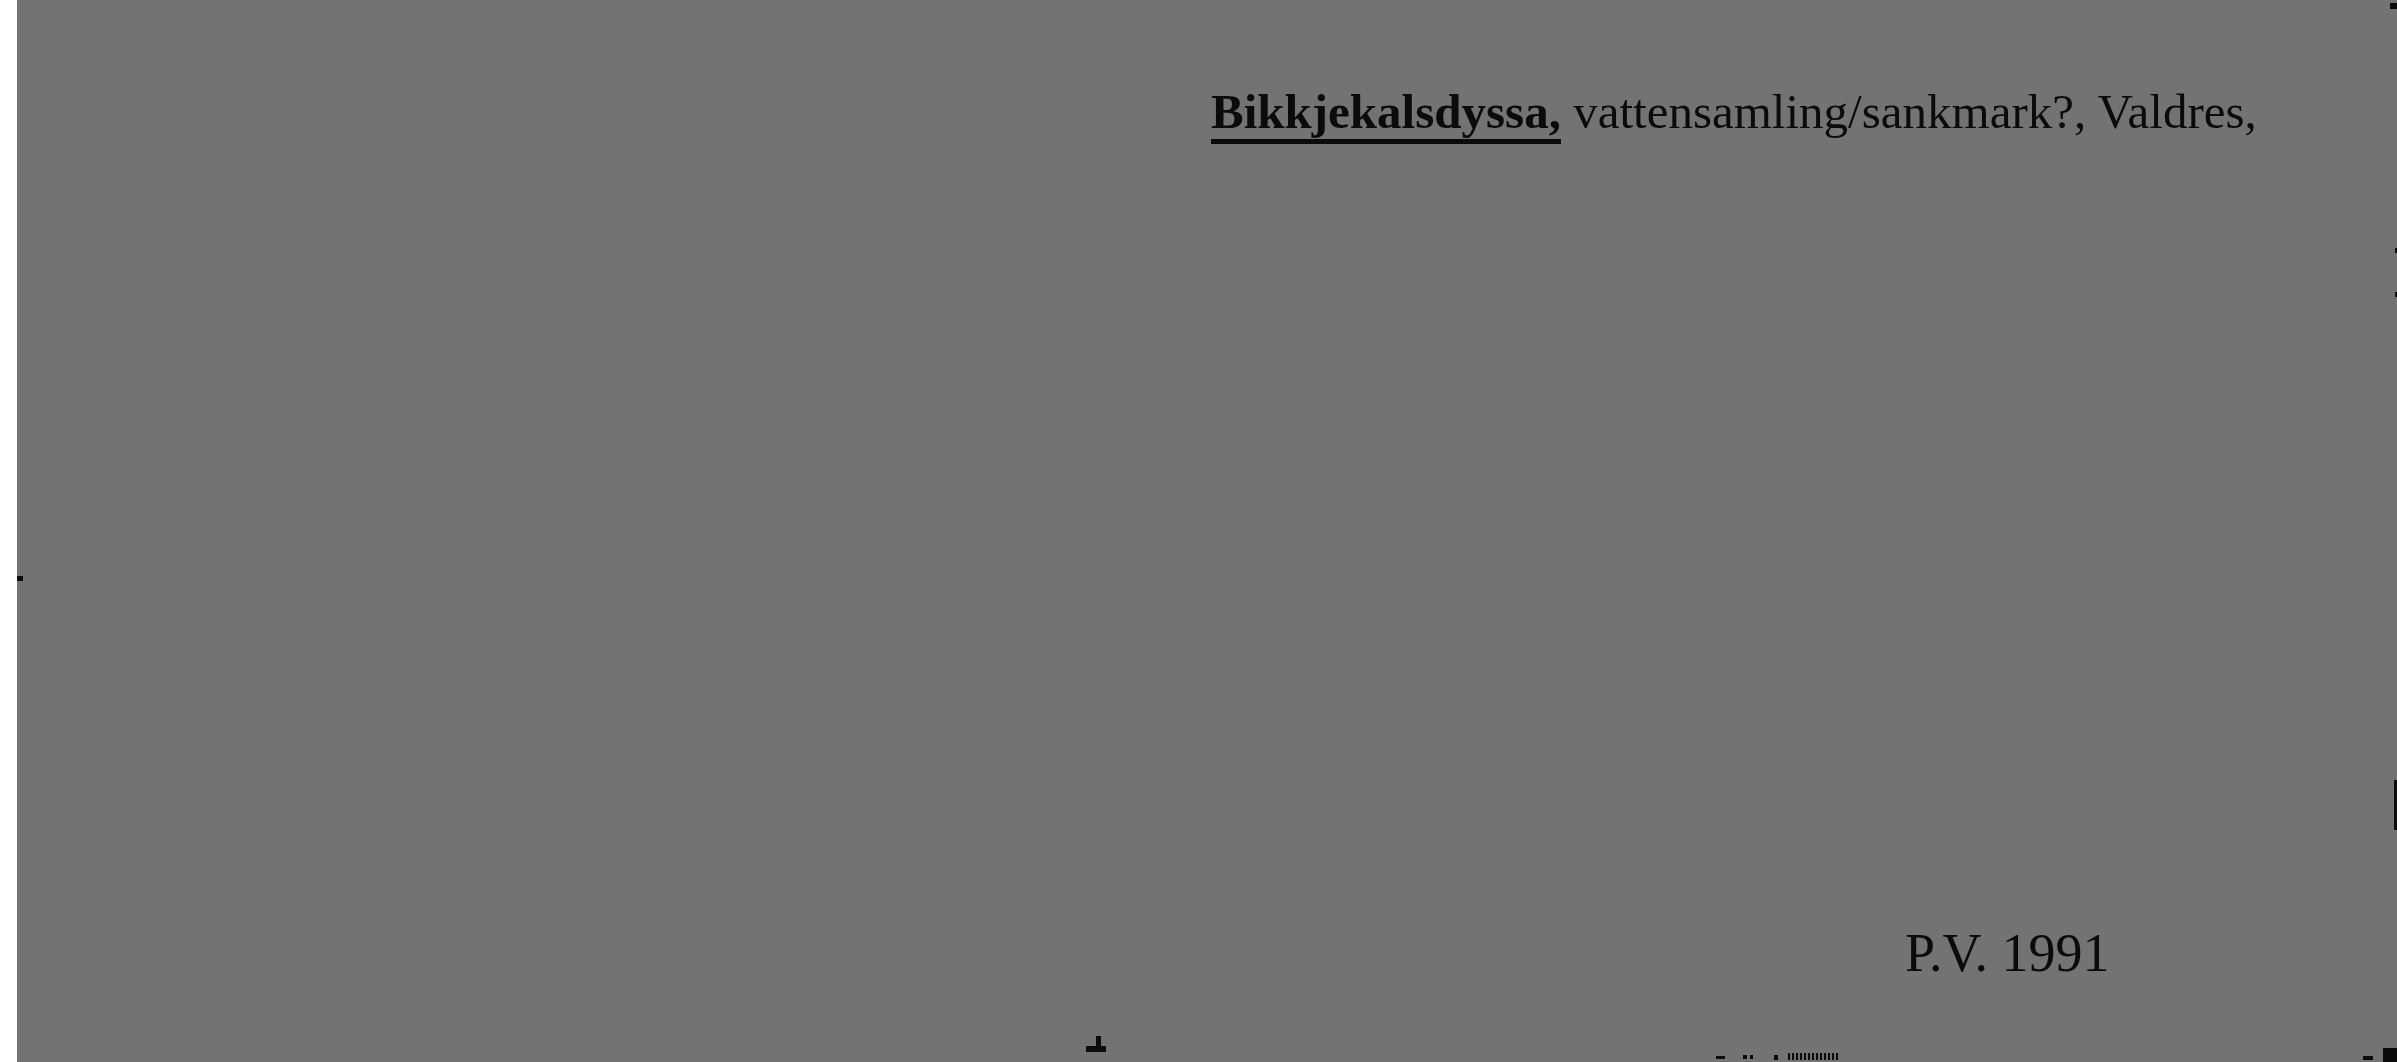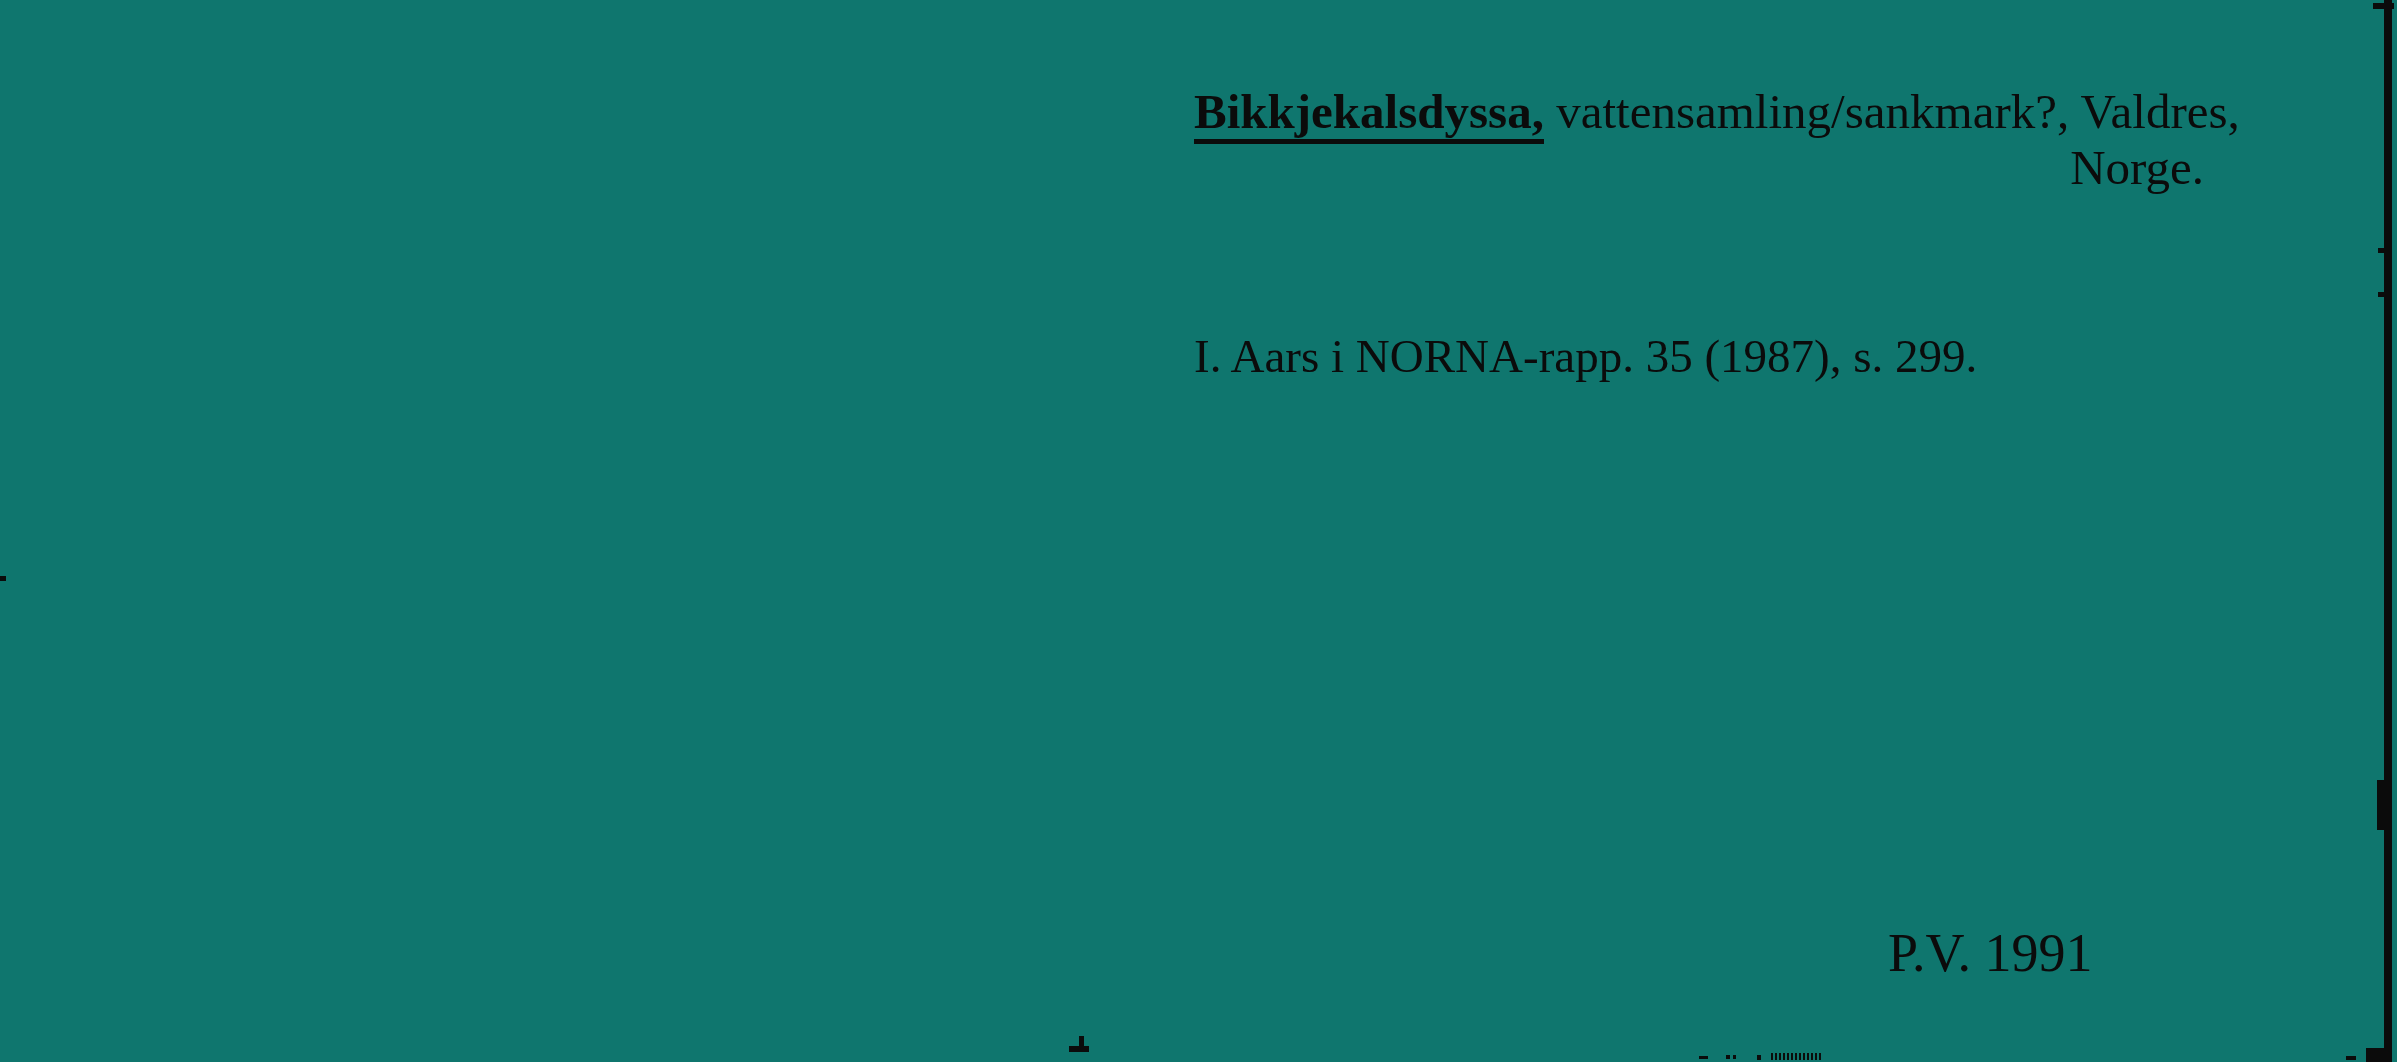--- a/index.html
+++ b/index.html
@@ -11,21 +11,22 @@
     width: 2397px;
     height: 1062px;
     position: relative;
     overflow: hidden;
     font-family: "Liberation Serif", "DejaVu Serif", serif;
     color: #0b0b0b;
   }
   .card {
     position: absolute;
     inset: 0;
-    background: #0f766e;
+    background: #737373;
+    margin-left: 17px;
   }
   
   .title-block {
     position: absolute;
     left: 1194px;
     top: 84px;
     width: 1046px;
     font-size: 49px;
     line-height: 56px;
     white-space: nowrap;
@@ -79,25 +80,23 @@
     background: repeating-linear-gradient(90deg, #0b0b0b 0 2px, transparent 2px 4px);
   }
 </style>
 </head>
 <body>
 
 <div class="card">
 
   <div class="title-block">
     <div class="title-line1"><span class="headword">Bikkjekalsdyssa,</span><span> vattensamling/sankmark?, Valdres,</span></div>
-    <div class="title-line2">Norge.</div>
   </div>
 
   <div class="etym-block">
-    <div>I. Aars i NORNA-rapp. 35 (1987), s. 299.</div>
   </div>
 
   <div class="signature">P.V. 1991</div>
 
   <div class="ink edge-line"></div>
   <div class="ink edge-bump-1"></div>
   <div class="ink edge-bump-2"></div>
   <div class="ink edge-bump-3"></div>
   <div class="ink corner-top"></div>
   <div class="ink corner-top-tick"></div>

